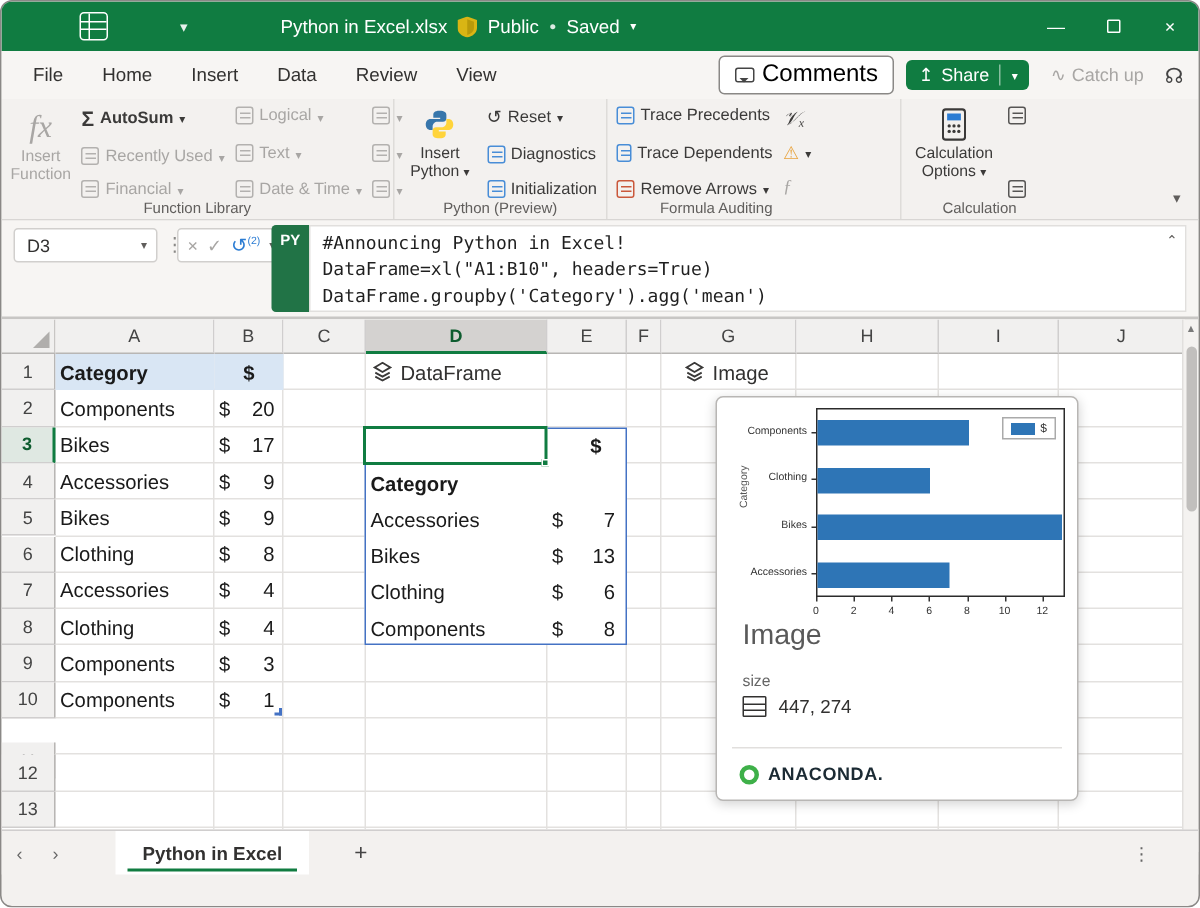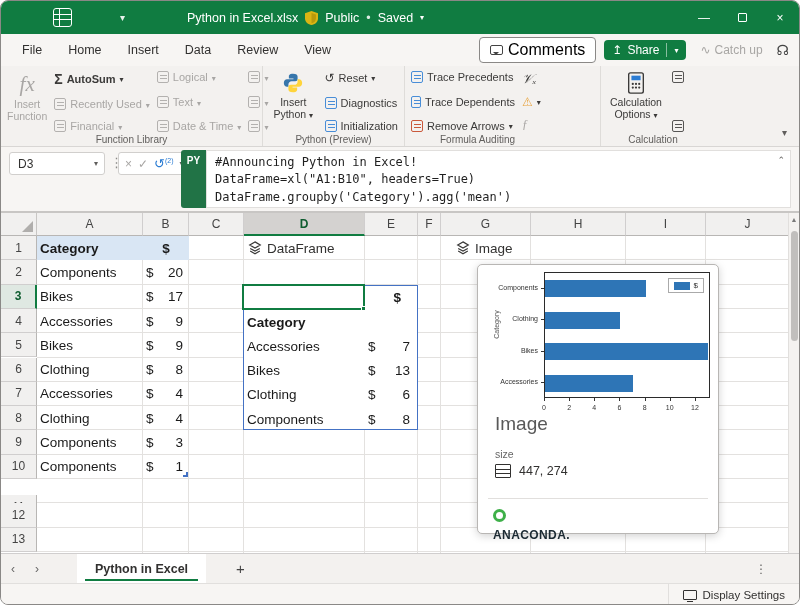--- a/index.html
+++ b/index.html
@@ -97,21 +97,21 @@
   .legend { position:absolute; right:5px; top:5px; border:1px solid #aaa; background:#fff; display:flex; align-items:center; gap:4px; padding:2px 5px; }
   .legend .sw { width:16px; height:8px; background:#2e75b6; }
   .legend .lt { font-size:8px; color:#333; }
   .card-title { position:absolute; left:17px; top:148px; font-size:19px; color:#595959; }
   .card-sizelbl { position:absolute; left:17px; top:183px; font-size:10.5px; color:#666; }
   .card-sizerow { position:absolute; left:17px; top:199px; display:flex; align-items:center; gap:8px; font-size:12.5px; color:#323130; }
   .gridic { width:16px; height:14px; border:1.4px solid #323130; border-radius:1px;
             background:linear-gradient(#323130,#323130) 0 4px/16px 1.2px no-repeat,
                        linear-gradient(#323130,#323130) 0 8px/16px 1.2px no-repeat; }
   .card-hr { position:absolute; left:10px; right:10px; top:233px; border-top:1px solid #e1dfdd; }
-  .brandrow { position:absolute; left:15px; top:244px; display:flex; align-items:flex-start; gap:6px;flex-direction:column; }
+  .brandrow { position:absolute; left:15px; top:244px; display:flex; align-items:center; gap:6px; }
   .anaring { width:13px; height:13px; border:3px solid #3eb049; border-radius:50%; }
   .brandtxt { font-size:12px; font-weight:bold; color:#1b2a33; letter-spacing:.4px; }
 
   
   .vscroll { position:absolute; right:0; top:212px; width:11px; height:355px; background:#f4f2f0; border-left:1px solid #e1dfdd; }
   .vscroll .arr { position:absolute; left:0; right:0; text-align:center; font-size:7px; color:#7a7a7a; }
   .vscroll .thumb { position:absolute; left:2px; width:7px; top:18px; height:110px; background:#c1bfbd; border-radius:4px; }
 
   
   .sheetbar { position:absolute; left:0; top:552px; right:0; height:30px; background:#f3f1ef; border-top:1px solid #d0cece; display:flex; align-items:center; }
@@ -547,20 +547,14 @@
   </div>
 
   <div class="sheetbar">
     <span class="snav">‹</span>
     <span class="snav">›</span>
     <span class="stab">Python in Excel</span>
     <span class="addtab">+</span>
     <span class="sheetdots">⋮</span>
   </div>
 
-  <div class="statusbar">
-    <span class="dispset">
-      <span class="monic"></span>
-      <span>Display Settings</span>
-    </span>
-  </div>
 
 </div>
 
 </body></html>

